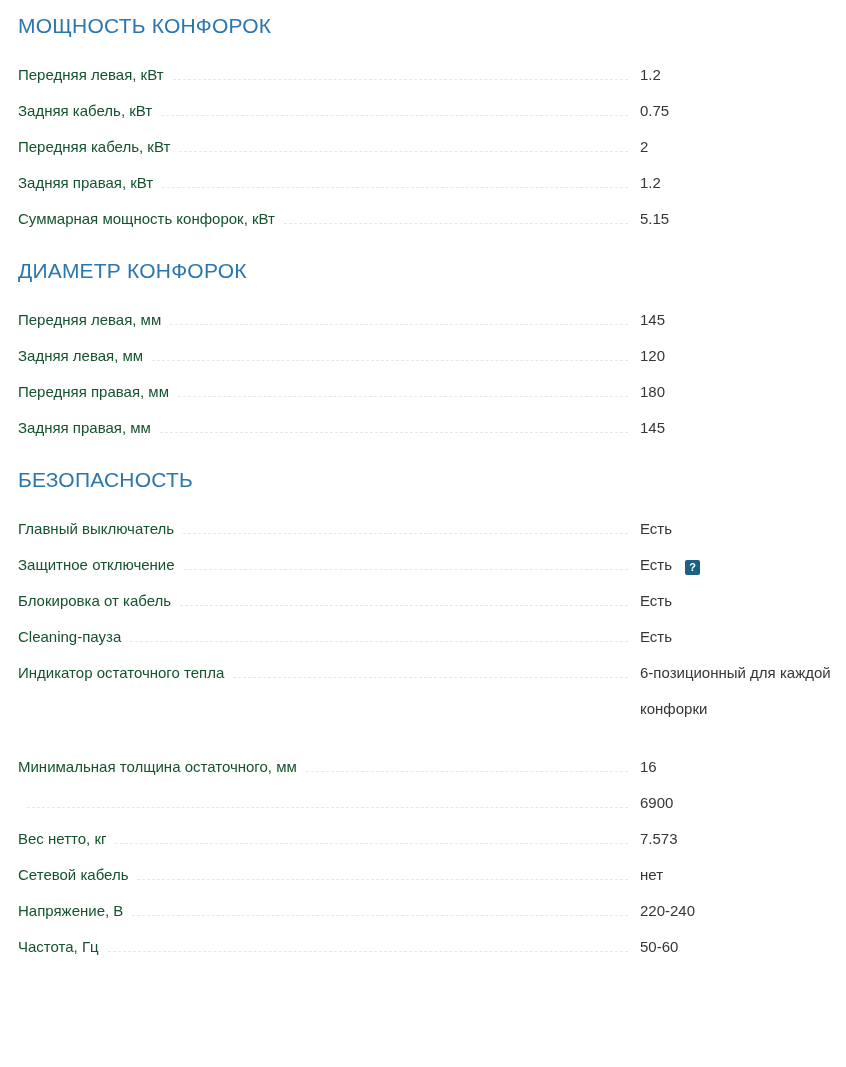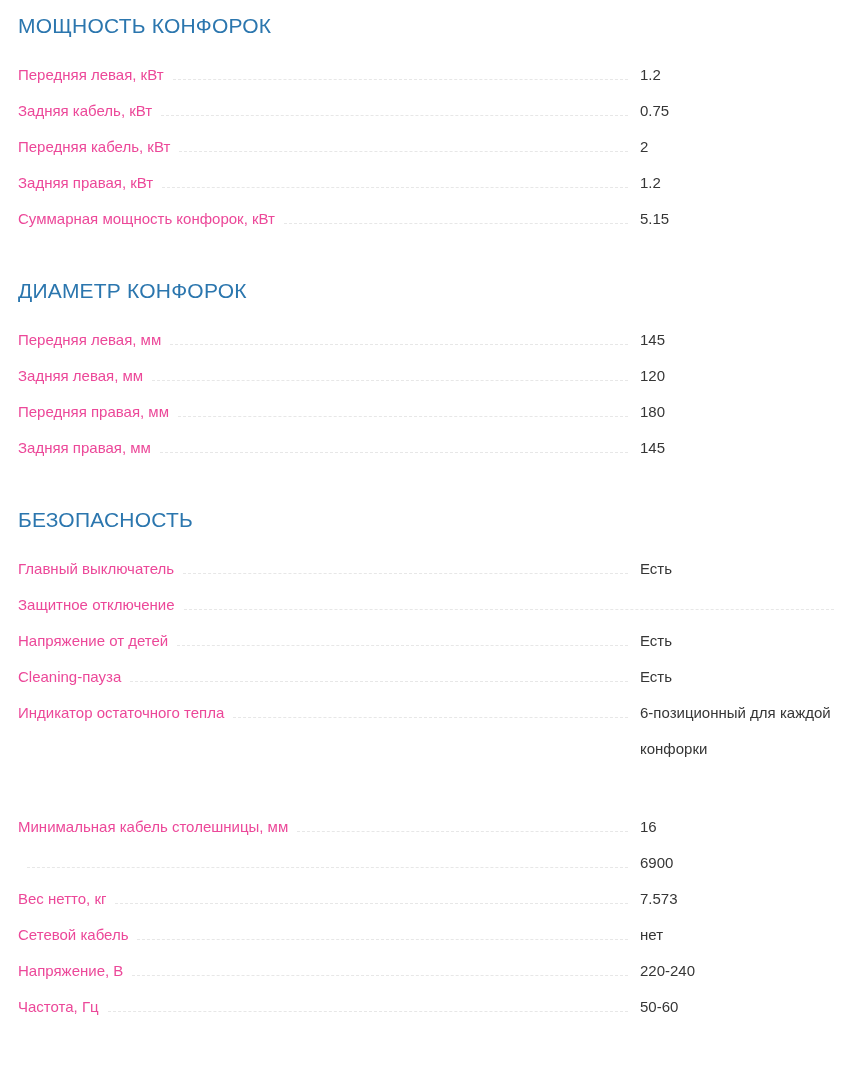--- a/index.html
+++ b/index.html
@@ -8,41 +8,41 @@
     width: 846px;
     background: #ffffff;
     font-family: "Liberation Sans", "DejaVu Sans", sans-serif;
     color: #363636;
   }
   .page {
     width: 846px;
     min-height: 1067px;
     padding: 14px 0 10px 18px;
   }
-  .spec-section { margin-top: 42px; }
+  .spec-section { margin-top: 22px; }
   .spec-section:first-child { margin-top: 0; }
   .section-title {
     margin: 0 0 19px 0;
     font-size: 21px;
     line-height: 24px;
     font-weight: 400;
     letter-spacing: 0.2px;
     color: #2b76ae;
     text-transform: uppercase;
   }
   .spec-row {
     display: flex;
     align-items: baseline;
     font-size: 15px;
     line-height: 36px;
   }
   .spec-label {
     flex: 0 0 auto;
     white-space: nowrap;
-    color: #ec4899;
+    color: #14532d;
   }
   .leader {
     flex: 1 1 auto;
     min-width: 16px;
     margin: 0 12px 0 9px;
     border-bottom: 1px dashed #e7e7e7;
   }
   .value-cell {
     flex: 0 0 206px;
     color: #363636;
@@ -159,23 +159,27 @@
     <span class="spec-label">Главный выключатель</span>
     <span class="leader"></span>
     <span class="value-cell">
       <span class="spec-value">Есть</span>
       
     </span>
   </div>
         <div class="spec-row">
     <span class="spec-label">Защитное отключение</span>
     <span class="leader"></span>
-  </div>
-        <div class="spec-row">
-    <span class="spec-label">Напряжение от детей</span>
+    <span class="value-cell">
+      <span class="spec-value">Есть</span>
+      <span class="help-badge">?</span>
+    </span>
+  </div>
+        <div class="spec-row">
+    <span class="spec-label">Блокировка от кабель</span>
     <span class="leader"></span>
     <span class="value-cell">
       <span class="spec-value">Есть</span>
       
     </span>
   </div>
         <div class="spec-row">
     <span class="spec-label">Cleaning-пауза</span>
     <span class="leader"></span>
     <span class="value-cell">
@@ -189,21 +193,21 @@
     <span class="value-cell">
       <span class="spec-value">6-позиционный для каждой конфорки</span>
       
     </span>
   </div>
       </div>
   </section>
     <section class="spec-section">
     <div class="rows">
         <div class="spec-row">
-    <span class="spec-label">Минимальная кабель столешницы, мм</span>
+    <span class="spec-label">Минимальная толщина остаточного, мм</span>
     <span class="leader"></span>
     <span class="value-cell">
       <span class="spec-value">16</span>
       
     </span>
   </div>
         <div class="spec-row">
     <span class="leader"></span>
     <span class="value-cell">
       <span class="spec-value">6900</span>

